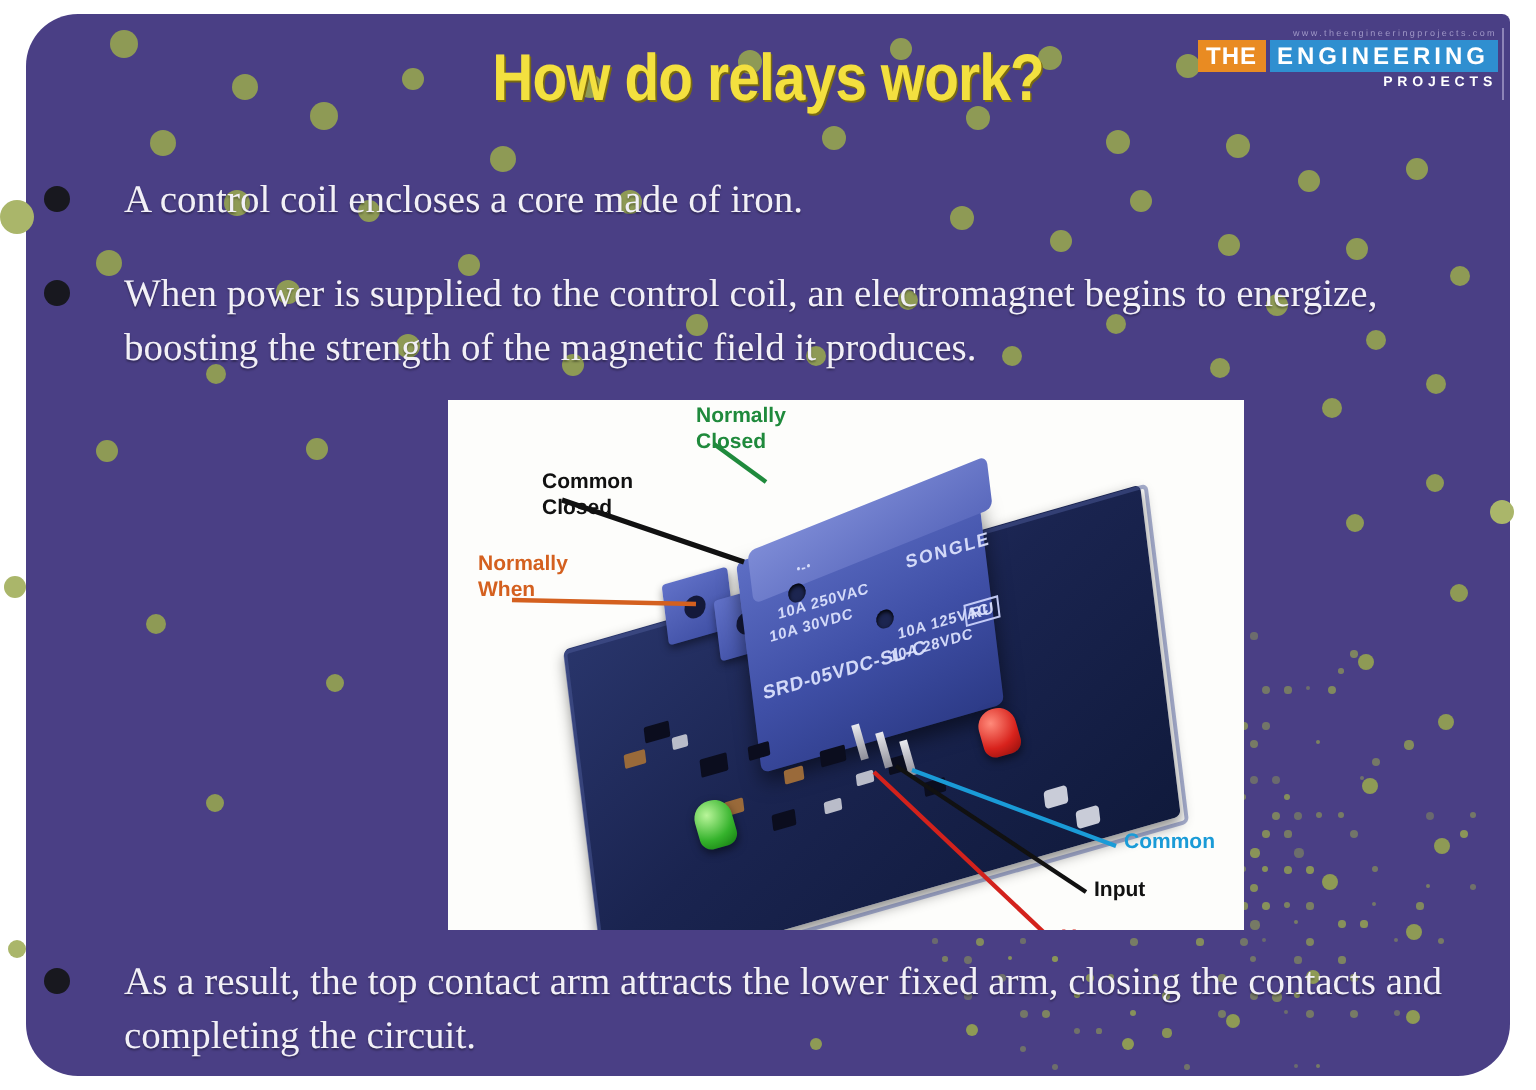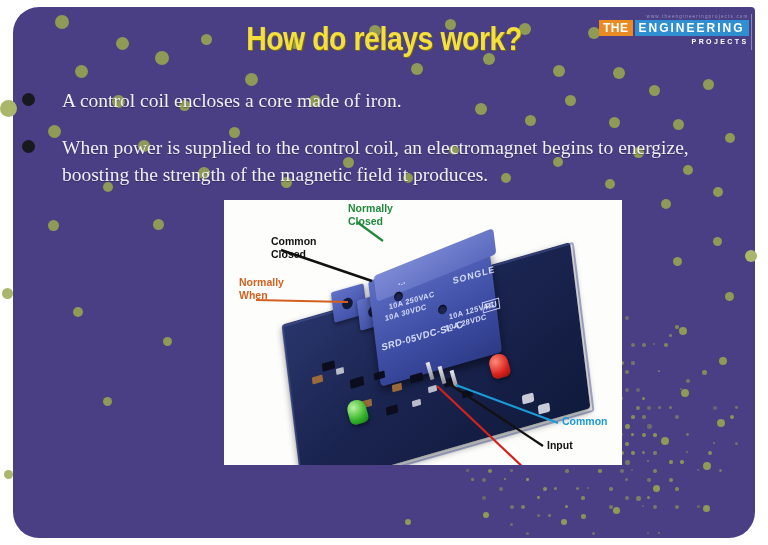--- a/index.html
+++ b/index.html
@@ -400,20 +400,24 @@
   <div class="bullet-row" style="left:22px;top:87px;width:700px;">
     <div class="bdot"></div>
     <div class="btext">A control coil encloses a core made of  iron.</div>
   </div>
 
   <div class="bullet-row" style="left:22px;top:134px;width:728px;">
     <div class="bdot"></div>
     <div class="btext">When power is supplied to the control coil, an electromagnet begins to energize, boosting the strength of  the magnetic field it produces.</div>
   </div>
 
+  <div class="bullet-row" style="left:22px;top:478px;width:722px;">
+    <div class="bdot"></div>
+    <div class="btext">As a result, the top contact arm attracts the lower fixed arm, closing the contacts and completing the circuit.</div>
+  </div>
 
   <div id="photo">
 
     <svg width="398" height="265" style="position:absolute;left:0;top:0;z-index:6;">
       <line x1="159" y1="41" x2="133" y2="22" stroke="#1f8a3c" stroke-width="2.2"></line>
       <line x1="57" y1="50" x2="148" y2="81" stroke="#111111" stroke-width="2.6"></line>
       <line x1="32" y1="100" x2="124" y2="102" stroke="#d4601f" stroke-width="2.2"></line>
       <line x1="334" y1="223" x2="232" y2="185" stroke="#1a9bd7" stroke-width="2.2"></line>
       <line x1="319" y1="246" x2="224" y2="183" stroke="#111111" stroke-width="2.2"></line>
       <line x1="303" y1="271" x2="213" y2="186" stroke="#d3221c" stroke-width="2.2"></line>

